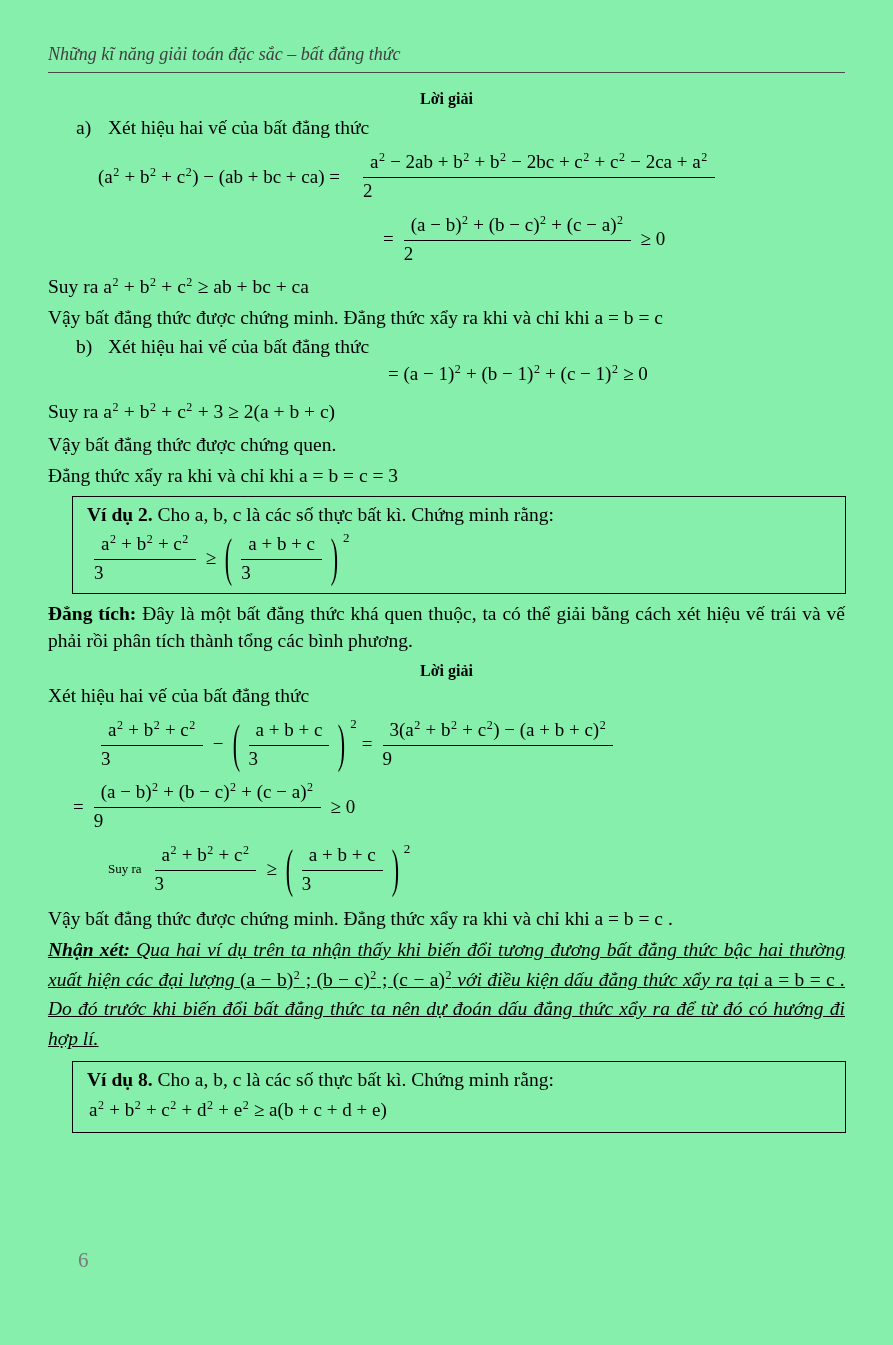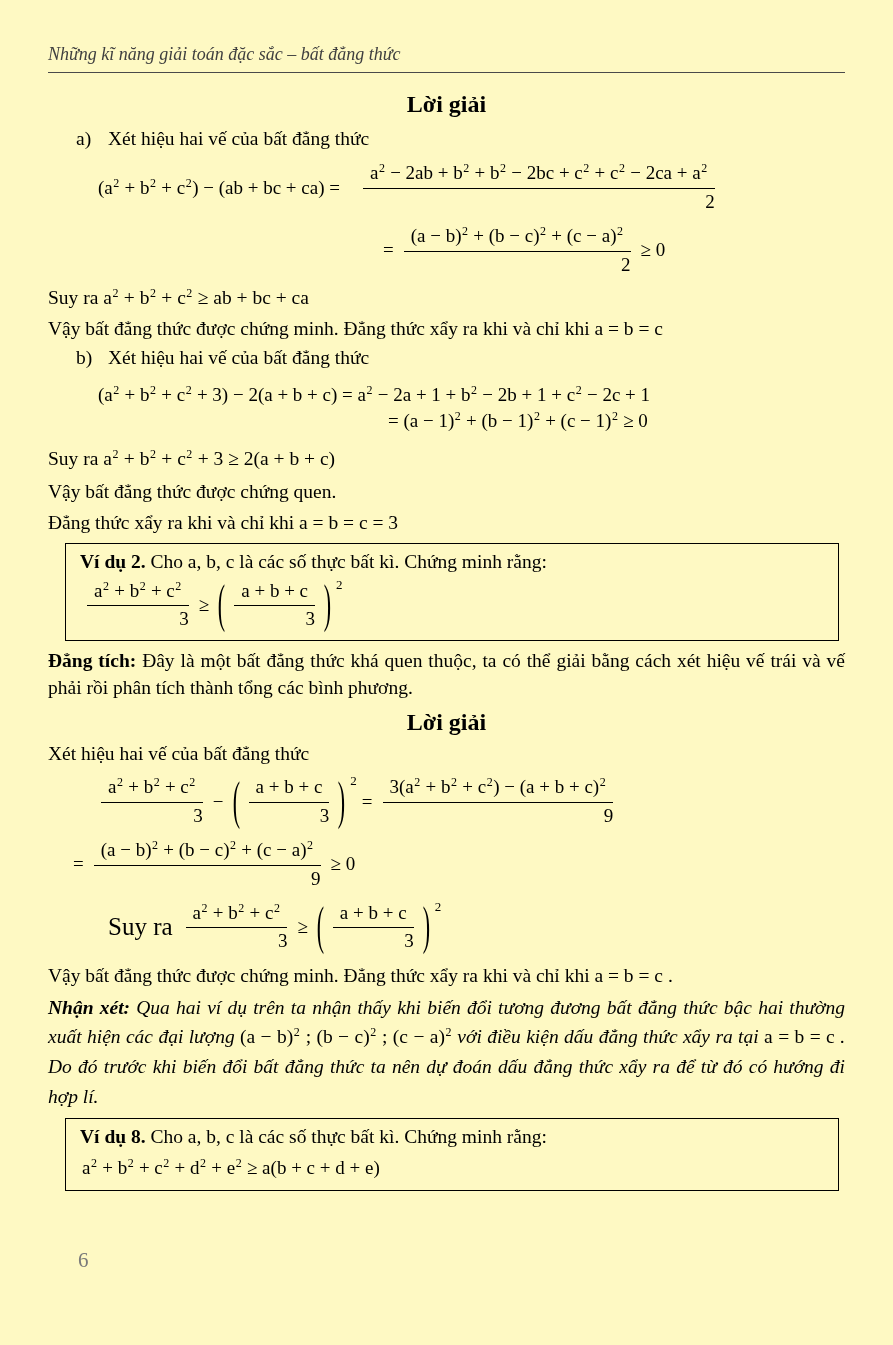--- a/index.html
+++ b/index.html
@@ -1,59 +1,59 @@
 <!DOCTYPE html>
 <html><head>
 <meta charset="utf-8">
 <style>
   html,body { margin:0; padding:0; background:#e8e8e8; }
   .page {
     position:relative; width:893px; height:1345px; margin:0 auto;
-    background:#fef9c3; overflow:hidden;
+    background:#86efac; overflow:hidden;
     font-family:"Liberation Serif","DejaVu Serif",serif; color:#000;
   }
   
   .running-head {
     position:absolute; top:44px; left:48px; width:797px;
     font-style:italic; font-size:18px; color:#3f3f3f;
     padding-bottom:7px; border-bottom:1.5px solid #4a4a4a;
   }
   
   .content { position:absolute; top:86px; left:48px; width:797px; font-size:19.5px; line-height:1.36; }
   p { margin:0; }
-  .title-center { text-align:center; font-weight:bold; font-size:24px; margin:2px 0 2px; }
+  .title-center { text-align:center; font-weight:bold; font-size:16px; margin:2px 0 2px; }
   .item { display:flex; padding-left:28px; margin-top:5px; }
   .item .lbl { width:32px; flex:0 0 32px; }
   .para { margin-top:4px; }
   .just { text-align:justify; }
   .b { font-weight:bold; }
   
   .eqrow { display:flex; align-items:center; font-size:19px; margin-top:8px; white-space:nowrap; }
   .op { margin:0 5px; }
-  .frac { display:inline-block; text-align:right; vertical-align:middle; margin:0 5px; }
+  .frac { display:inline-block; text-align:left; vertical-align:middle; margin:0 5px; }
   .frac .num { display:block; padding:1px 7px 3px; line-height:1.2; }
   .frac .den { display:block; border-top:1.4px solid #000; padding-top:2px; line-height:1.2; }
   .bp { display:inline-flex; align-items:center; }
   .pg { display:inline-block; font-size:21px; line-height:1; transform:scale(1.05,2.55); margin:0 4px; font-weight:400; }
   .bpexp { align-self:flex-start; font-size:13px; line-height:1; margin-left:1px; position:relative; top:-1px; }
   sup.s2 { font-size:12px; line-height:0; vertical-align:7px; margin:0 0.5px; }
   .eqline { font-size:19px; }
   .ind-a1 { margin-left:50px; margin-top:9px;gap:18px; }
   .ind-a2 { margin-left:330px; margin-top:10px; }
   .ind-b1 { margin-left:50px; margin-top:10px; }
   .ind-b2 { margin-left:340px; margin-top:0; }
   .ind-c1 { margin-left:48px; margin-top:8px; }
   .ind-c2 { margin-left:20px; margin-top:10px; }
   .ind-c3 { margin-left:60px; margin-top:10px; }
   
-  .vd-box { border:1.5px solid #000; width:744px; margin-left:17px; margin-top:7px; padding:5px 14px 9px; }
+  .vd-box { border:1.5px solid #000; width:744px; margin-left:24px; margin-top:7px; padding:5px 14px 9px; }
   .vd-box .eqrow { margin-top:3px; margin-left:2px; }
   .vd-box .eqline { margin-top:4px; margin-left:2px; }
   
-  .remark { font-style:italic; line-height:1.52; margin-top:3px; }
+  .remark { font-style:italic; line-height:1.52; margin-top:3px;text-decoration:underline; }
   .remark .up { font-style:normal; }
   
   .pagenum { position:absolute; left:78px; top:1248px; font-size:21px; color:#7a7a7a; }
 </style>
 </head>
 <body>
 
 <div class="page">
 
   <div class="running-head">
@@ -87,21 +87,20 @@
     </div>
 
     <p class="para" style="margin-top:9px;">Suy ra a<sup class="s2">2</sup> + b<sup class="s2">2</sup> + c<sup class="s2">2</sup> ≥ ab + bc + ca</p>
     <p class="para">Vậy bất đẳng thức được chứng minh. Đẳng thức xẩy ra khi và chỉ khi  a = b = c</p>
 
     <div class="item" style="margin-top:3px;">
       <span class="lbl">b)</span>
       <span>Xét hiệu hai vế của bất đẳng thức</span>
     </div>
 
-    <p class="eqline ind-b1">(a<sup class="s2">2</sup> + b<sup class="s2">2</sup> + c<sup class="s2">2</sup> + 3) − 2(a + b + c) = a<sup class="s2">2</sup> − 2a + 1 + b<sup class="s2">2</sup> − 2b + 1 + c<sup class="s2">2</sup> − 2c + 1</p>
     <p class="eqline ind-b2">= (a − 1)<sup class="s2">2</sup> + (b − 1)<sup class="s2">2</sup> + (c − 1)<sup class="s2">2</sup> ≥ 0</p>
 
     <p class="para" style="margin-top:12px;">Suy ra  a<sup class="s2">2</sup> + b<sup class="s2">2</sup> + c<sup class="s2">2</sup> + 3 ≥ 2(a + b + c)</p>
     <p class="para" style="margin-top:7px;">Vậy bất đẳng thức được chứng quen.</p>
     <p class="para">Đẳng thức xẩy ra khi và chỉ khi  a = b = c = 3</p>
 
     <div class="vd-box">
       <p>
         <span class="b">Ví dụ 2.</span><span> Cho a, b, c là các số thực bất kì. Chứng minh rằng:</span>
       </p>
@@ -155,21 +154,21 @@
     <div class="eqrow ind-c2">
       <span class="op">=</span>
       <span class="frac">
         <span class="num">(a − b)<sup class="s2">2</sup> + (b − c)<sup class="s2">2</sup> + (c − a)<sup class="s2">2</sup></span>
         <span class="den">9</span>
       </span>
       <span class="op">≥ 0</span>
     </div>
 
     <div class="eqrow ind-c3">
-      <span style="font-size:25px; margin-right:8px;">Suy ra</span>
+      <span style="font-size:13px; margin-right:8px;">Suy ra</span>
       <span class="frac">
         <span class="num">a<sup class="s2">2</sup> + b<sup class="s2">2</sup> + c<sup class="s2">2</sup></span>
         <span class="den">3</span>
       </span>
       <span class="op">≥</span>
       <span class="bp">
         <span class="pg">(</span>
         <span class="frac">
           <span class="num">a + b + c</span>
           <span class="den">3</span>

